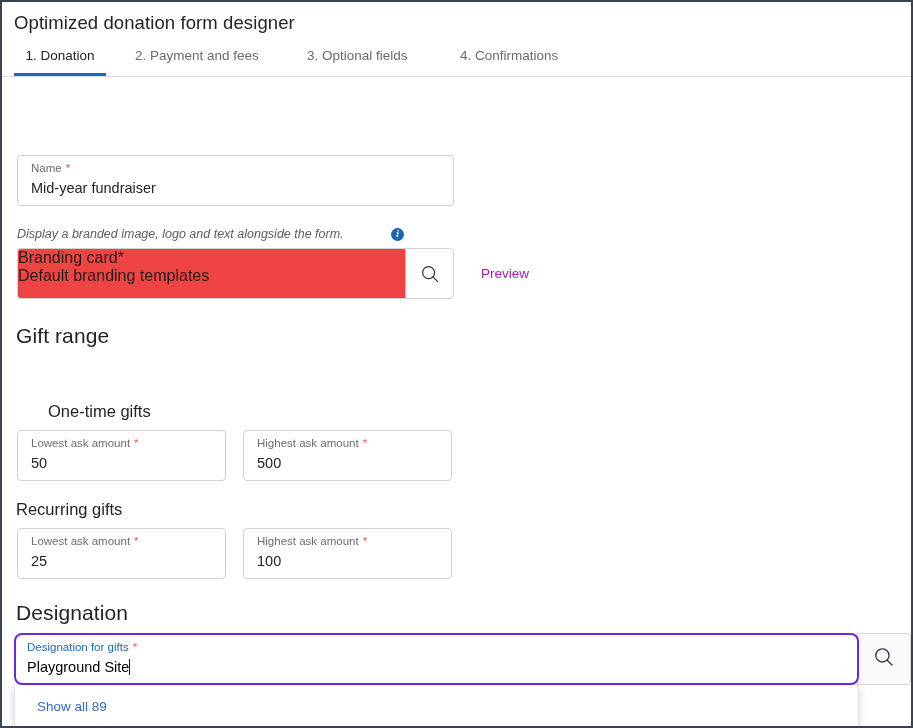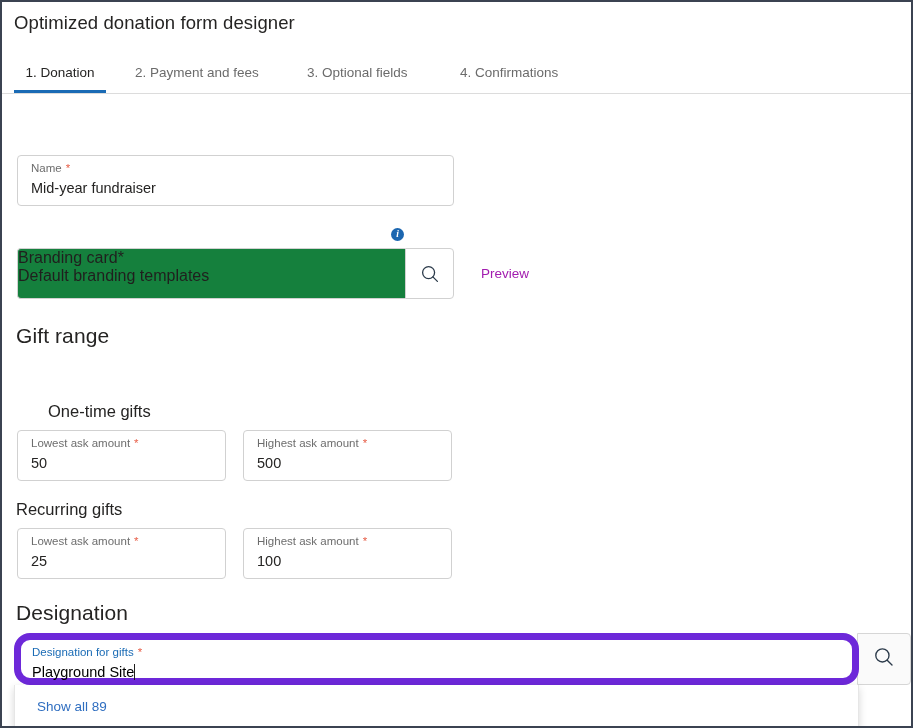--- a/index.html
+++ b/index.html
@@ -34,21 +34,21 @@
     font-size: 18.5px;
     font-weight: 400;
     color: #252423;
     letter-spacing: 0.1px;
     white-space: nowrap;
   }
 
   .tabstrip {
     position: absolute;
     left: 0;
-    top: 58px;
+    top: 41px;
     width: 909px;
     height: 34px;
     border-bottom: 1px solid #dcdcdc;
     box-sizing: border-box;
     padding-left: 40px;
   }
   .tab {
     position: absolute;
     top: 0;
     height: 33px;
@@ -133,21 +133,21 @@
   
   .lookup-wrap {
     position: absolute;
     box-sizing: border-box;
   }
   .lookup-field {
     position: absolute;
     left: 0;
     top: 0;
     box-sizing: border-box;
-    background: #15803d;
+    background: #ef4444;
     border: 1px solid #d1d1d1;
     border-right: none;
     border-radius: 4px 0 0 4px;
   }
   .lookup-btn {
     position: absolute;
     top: 0;
     box-sizing: border-box;
     background: #ffffff;
     border: 1px solid #d1d1d1;
@@ -177,22 +177,22 @@
     line-height: 13px;
     text-align: center;
     font-style: italic;
   }
 
   
   .combo-focused {
     position: absolute;
     box-sizing: border-box;
     background: #ffffff;
-    border: 7px solid #6d28d9;
-    border-radius: 16px;
+    border: 2px solid #6d28d9;
+    border-radius: 8px;
     z-index: 5;
     padding-left: 39px;
   }
   .combo-focused .fld-label {
     position: absolute;
     left: 11px;
     top: 6px;
     font-size: 11.5px;
     color: #1a6bb5;
     white-space: nowrap;
@@ -261,20 +261,21 @@
     <div class="tab tab-2">3. Optional fields</div>
     <div class="tab tab-3">4. Confirmations</div>
   </div>
 
 
   <div class="field" style="left:15px; top:153px; width:437px; height:51px;">
     <div class="fld-label"><span>Name</span><span class="req">*</span></div>
     <div class="fld-value">Mid-year fundraiser</div>
   </div>
 
+  <div class="helper-italic" style="left:15px; top:225px;">Display a branded image, logo and text alongside the form.</div>
   <div class="info-icon" style="left:389px; top:226px;">i</div>
 
   <div class="lookup-wrap" style="left:15px; top:246px; width:437px; height:51px;">
     <div class="lookup-field" style="width:388px; height:51px;">
       <div class="fld-label"><span>Branding card</span><span class="req">*</span></div>
       <div class="fld-value">Default branding templates</div>
     </div>
     <div class="lookup-btn" style="left:388px; width:49px; height:51px; display:flex; align-items:center; justify-content:center;">
       <span>
         <svg width="20" height="20" viewBox="0 0 20 20" fill="none">

